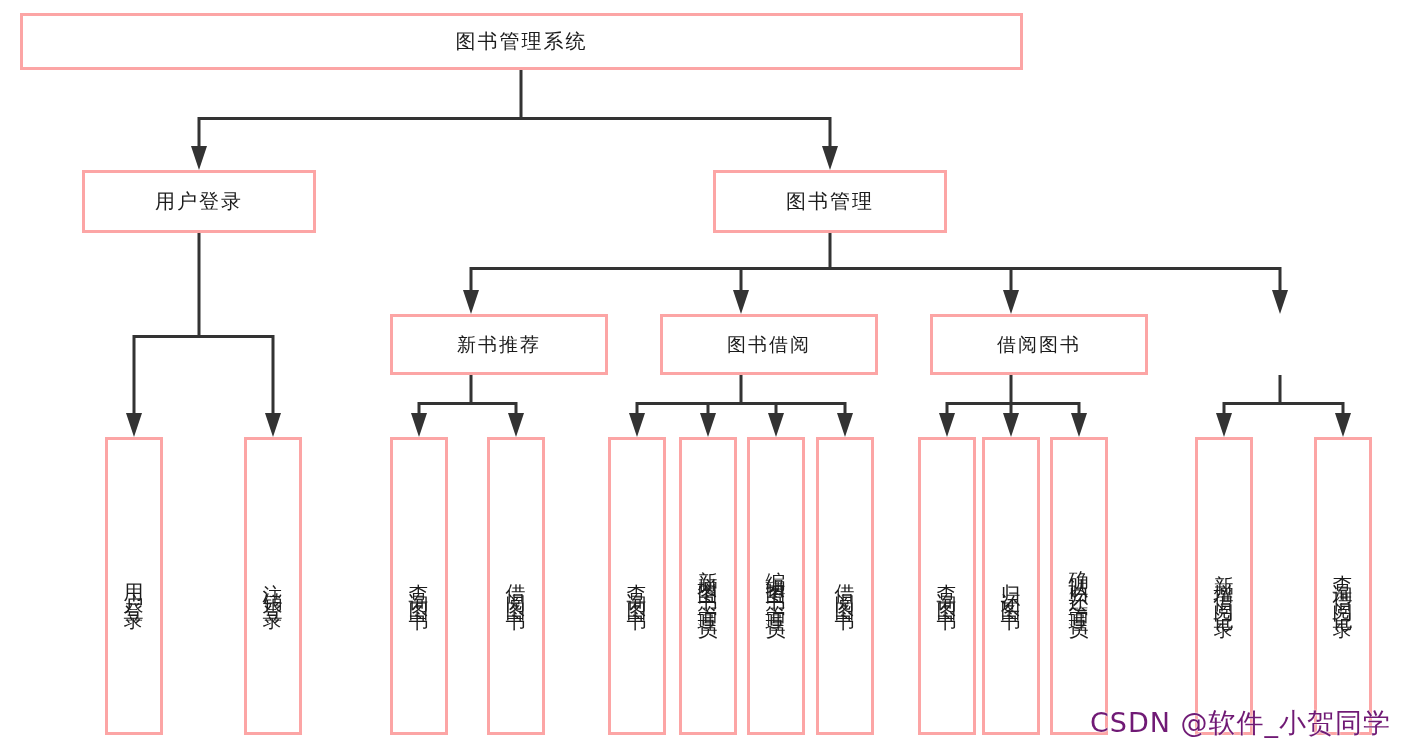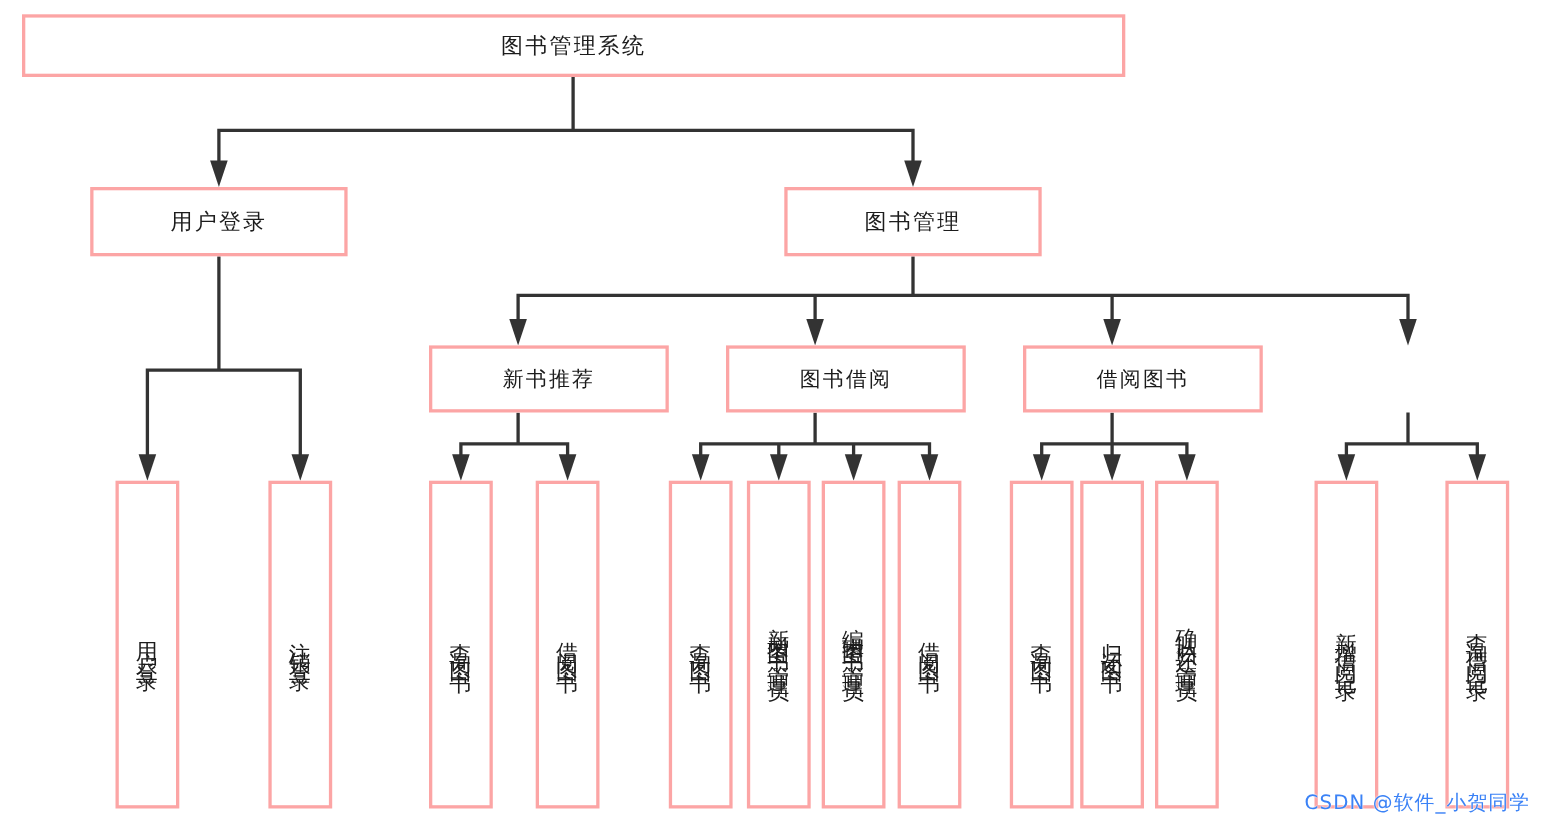--- a/index.html
+++ b/index.html
@@ -17,21 +17,21 @@
   .lvl1{top:170px;width:234px;height:63px;}
   .lvl2{top:314px;width:218px;height:61px;font-size:19px;margin-left:28px;}
   .leaf{
     top:437px;width:58px;height:298px;
     writing-mode:vertical-rl;text-orientation:mixed;
     font-size:20px;letter-spacing:9px;line-height:1;
   }
   .leaf.long{letter-spacing:7px;}
   .watermark{
     position:absolute;right:14px;bottom:6px;z-index:3;
-    font-size:18px;color:#3b82f6;letter-spacing:1px;
+    font-size:27px;color:#701a75;letter-spacing:1px;
     text-shadow:0 0 2px #ffffff,0 0 1px #ffffff;
   }
 </style>
 </head>
 <body>
 
 <div class="canvas">
 
   <svg class="connectors" viewBox="0 0 1405 747" xmlns="http://www.w3.org/2000/svg">
     <g stroke="#333333" stroke-width="3" fill="none">

